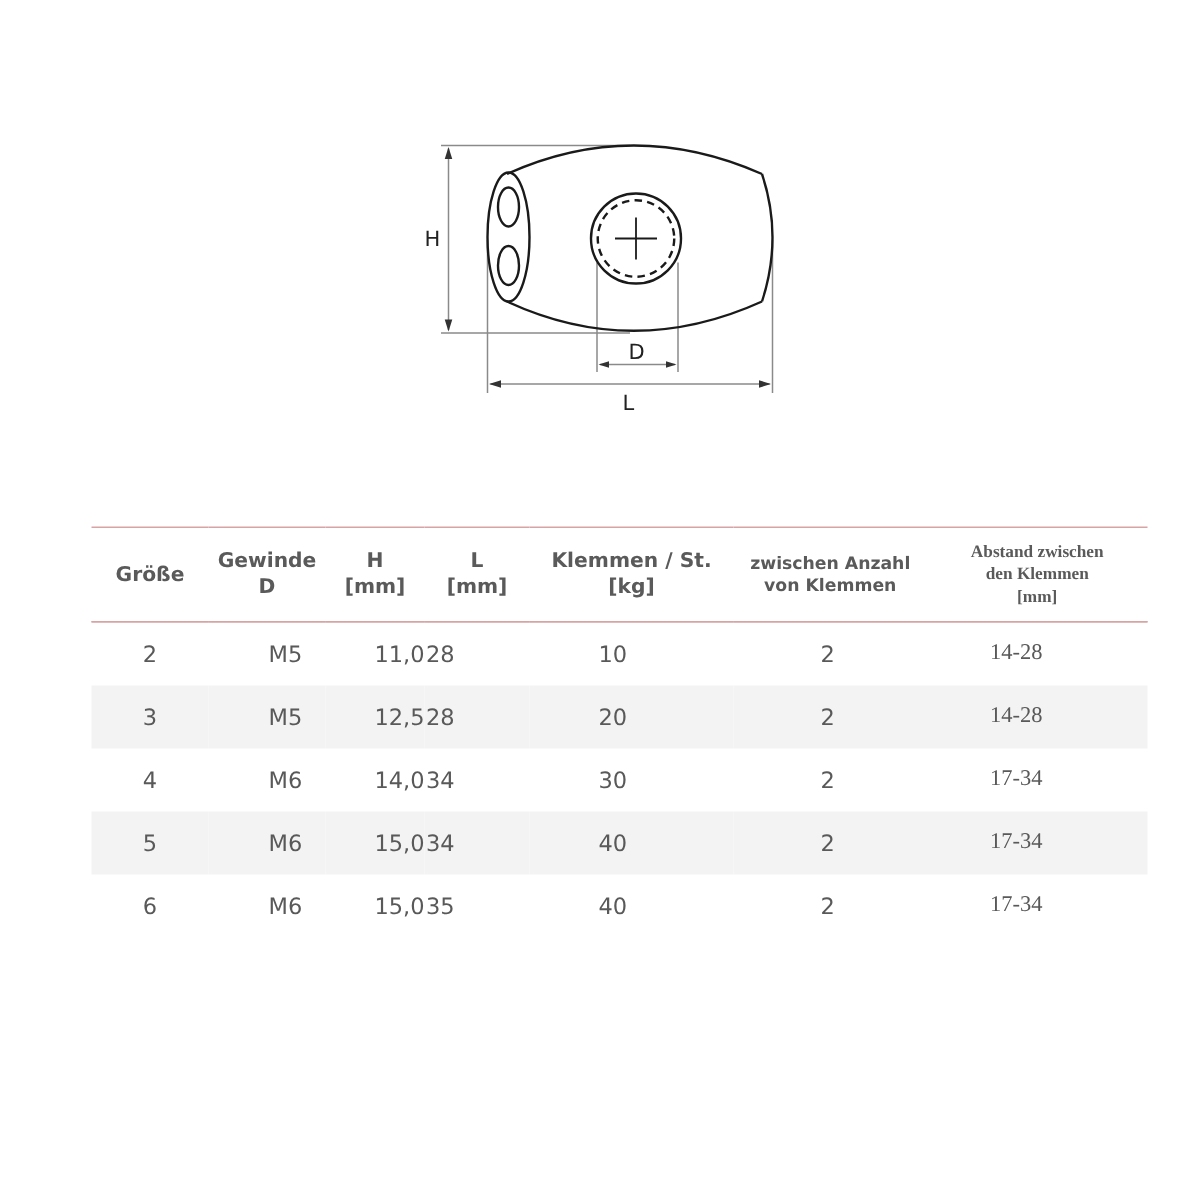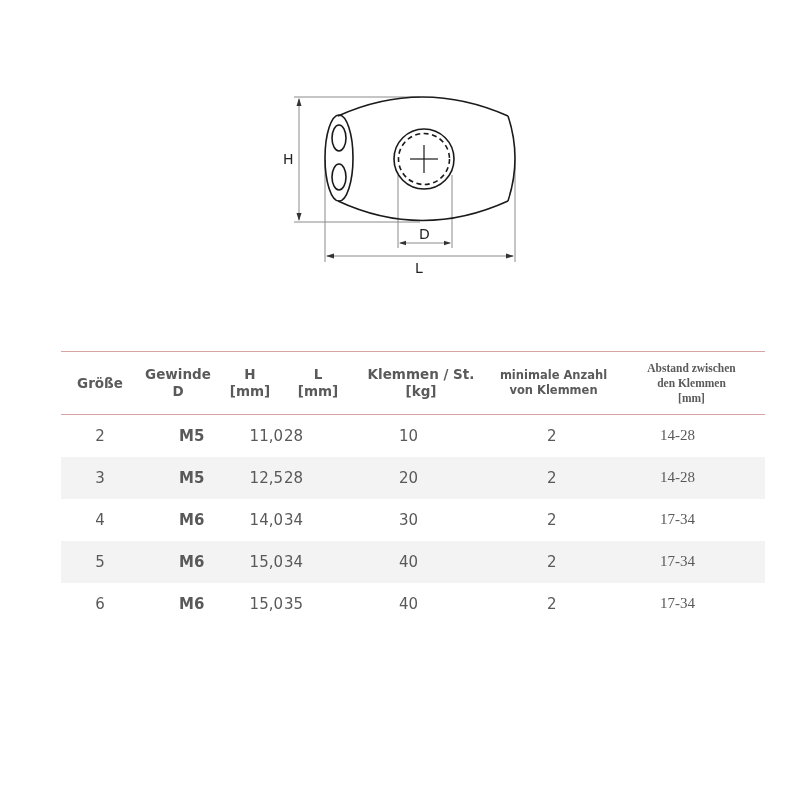--- a/index.html
+++ b/index.html
@@ -59,21 +59,21 @@
     .spec-table tbody tr:nth-child(even) {
       background: #f3f3f3;
     }
     .spec-table td {
       font-size: 15px;
       color: #595959;
       vertical-align: middle;
       padding: 0;
     }
     .c0 { width: 74px; text-align: center; }
-    .c1 { width: 74px; font-weight: bold; }
+    .c1 { width: 74px; }
     .c2 { width: 62px; text-align: right; }
     .c3 { width: 66px; }
     .c4 { width: 132px; }
     .c5 { width: 125px; }
     .c6 { width: 143px; font-family: Liberation Serif, serif; }
     td.c1 { padding-left: 40px !important; }
     td.c2 { padding-left: 6px !important; }
     td.c3 { padding-left: 1px !important; }
     td.c4 { padding-left: 46px !important; }
     td.c5 { padding-left: 58px !important; }
@@ -151,21 +151,21 @@
       </th>
       <th class="c3">
         <span>L</span><br>
         <span>[mm]</span>
       </th>
       <th class="c4">
         <span>Klemmen / St.</span><br>
         <span>[kg]</span>
       </th>
       <th class="c5 small">
-        <span>minimale Anzahl</span><br>
+        <span>zwischen Anzahl</span><br>
         <span>von Klemmen</span>
       </th>
       <th class="c6 small">
         <span>Abstand zwischen</span><br>
         <span>den Klemmen</span><br>
         <span>[mm]</span>
       </th>
     </tr>
   </thead>
   <tbody>

